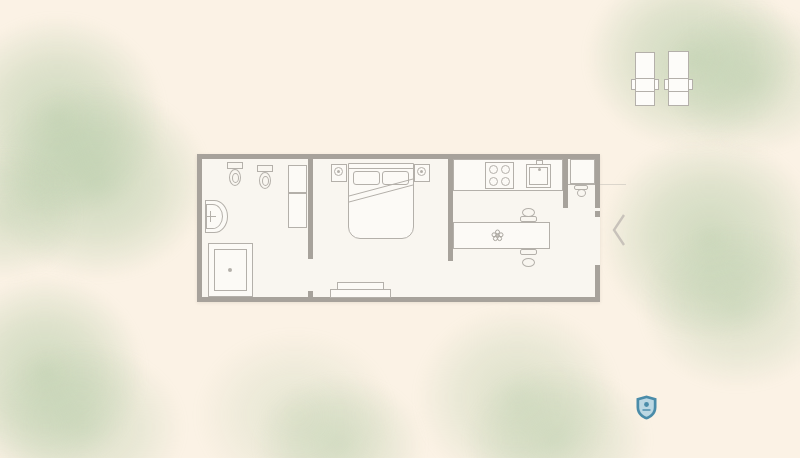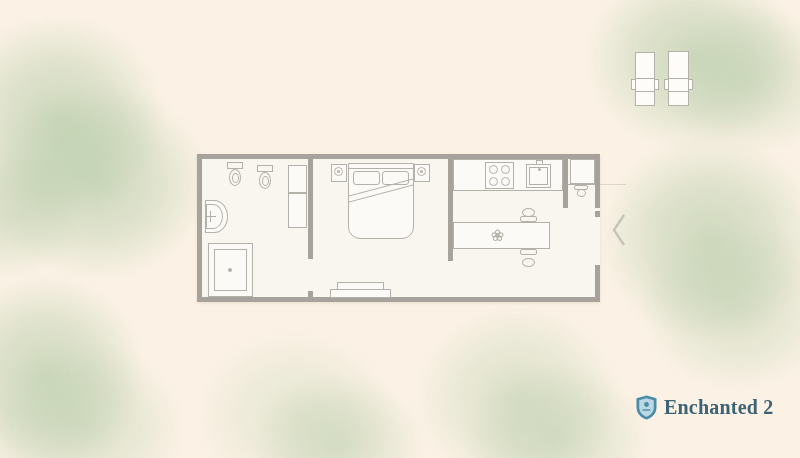--- a/index.html
+++ b/index.html
@@ -178,16 +178,15 @@
     </svg>
   </button>
 
   <div class="logo">
     <svg width="21" height="25" viewBox="0 0 21 25">
       <path d="M10.5 0.5 L20.5 3.2 V12 C20.5 19.5 15 23.3 10.5 24.5 C6 23.3 0.5 19.5 0.5 12 V3.2 Z" fill="#4a8ca9"></path>
       <path d="M10.5 3.2 L17.8 5.2 V12 C17.8 17.6 14 20.6 10.5 21.7 C7 20.6 3.2 17.6 3.2 12 V5.2 Z" fill="#bcd8e3"></path>
       <circle cx="10.5" cy="9.5" r="2.4" fill="#4a8ca9"></circle>
       <path d="M6.5 15 h8" stroke="#4a8ca9" stroke-width="1.4"></path>
     </svg>
-    <span class="logo-text">Enchanted 2</span>
   </div>
 
 </div>
 
 </body></html>

